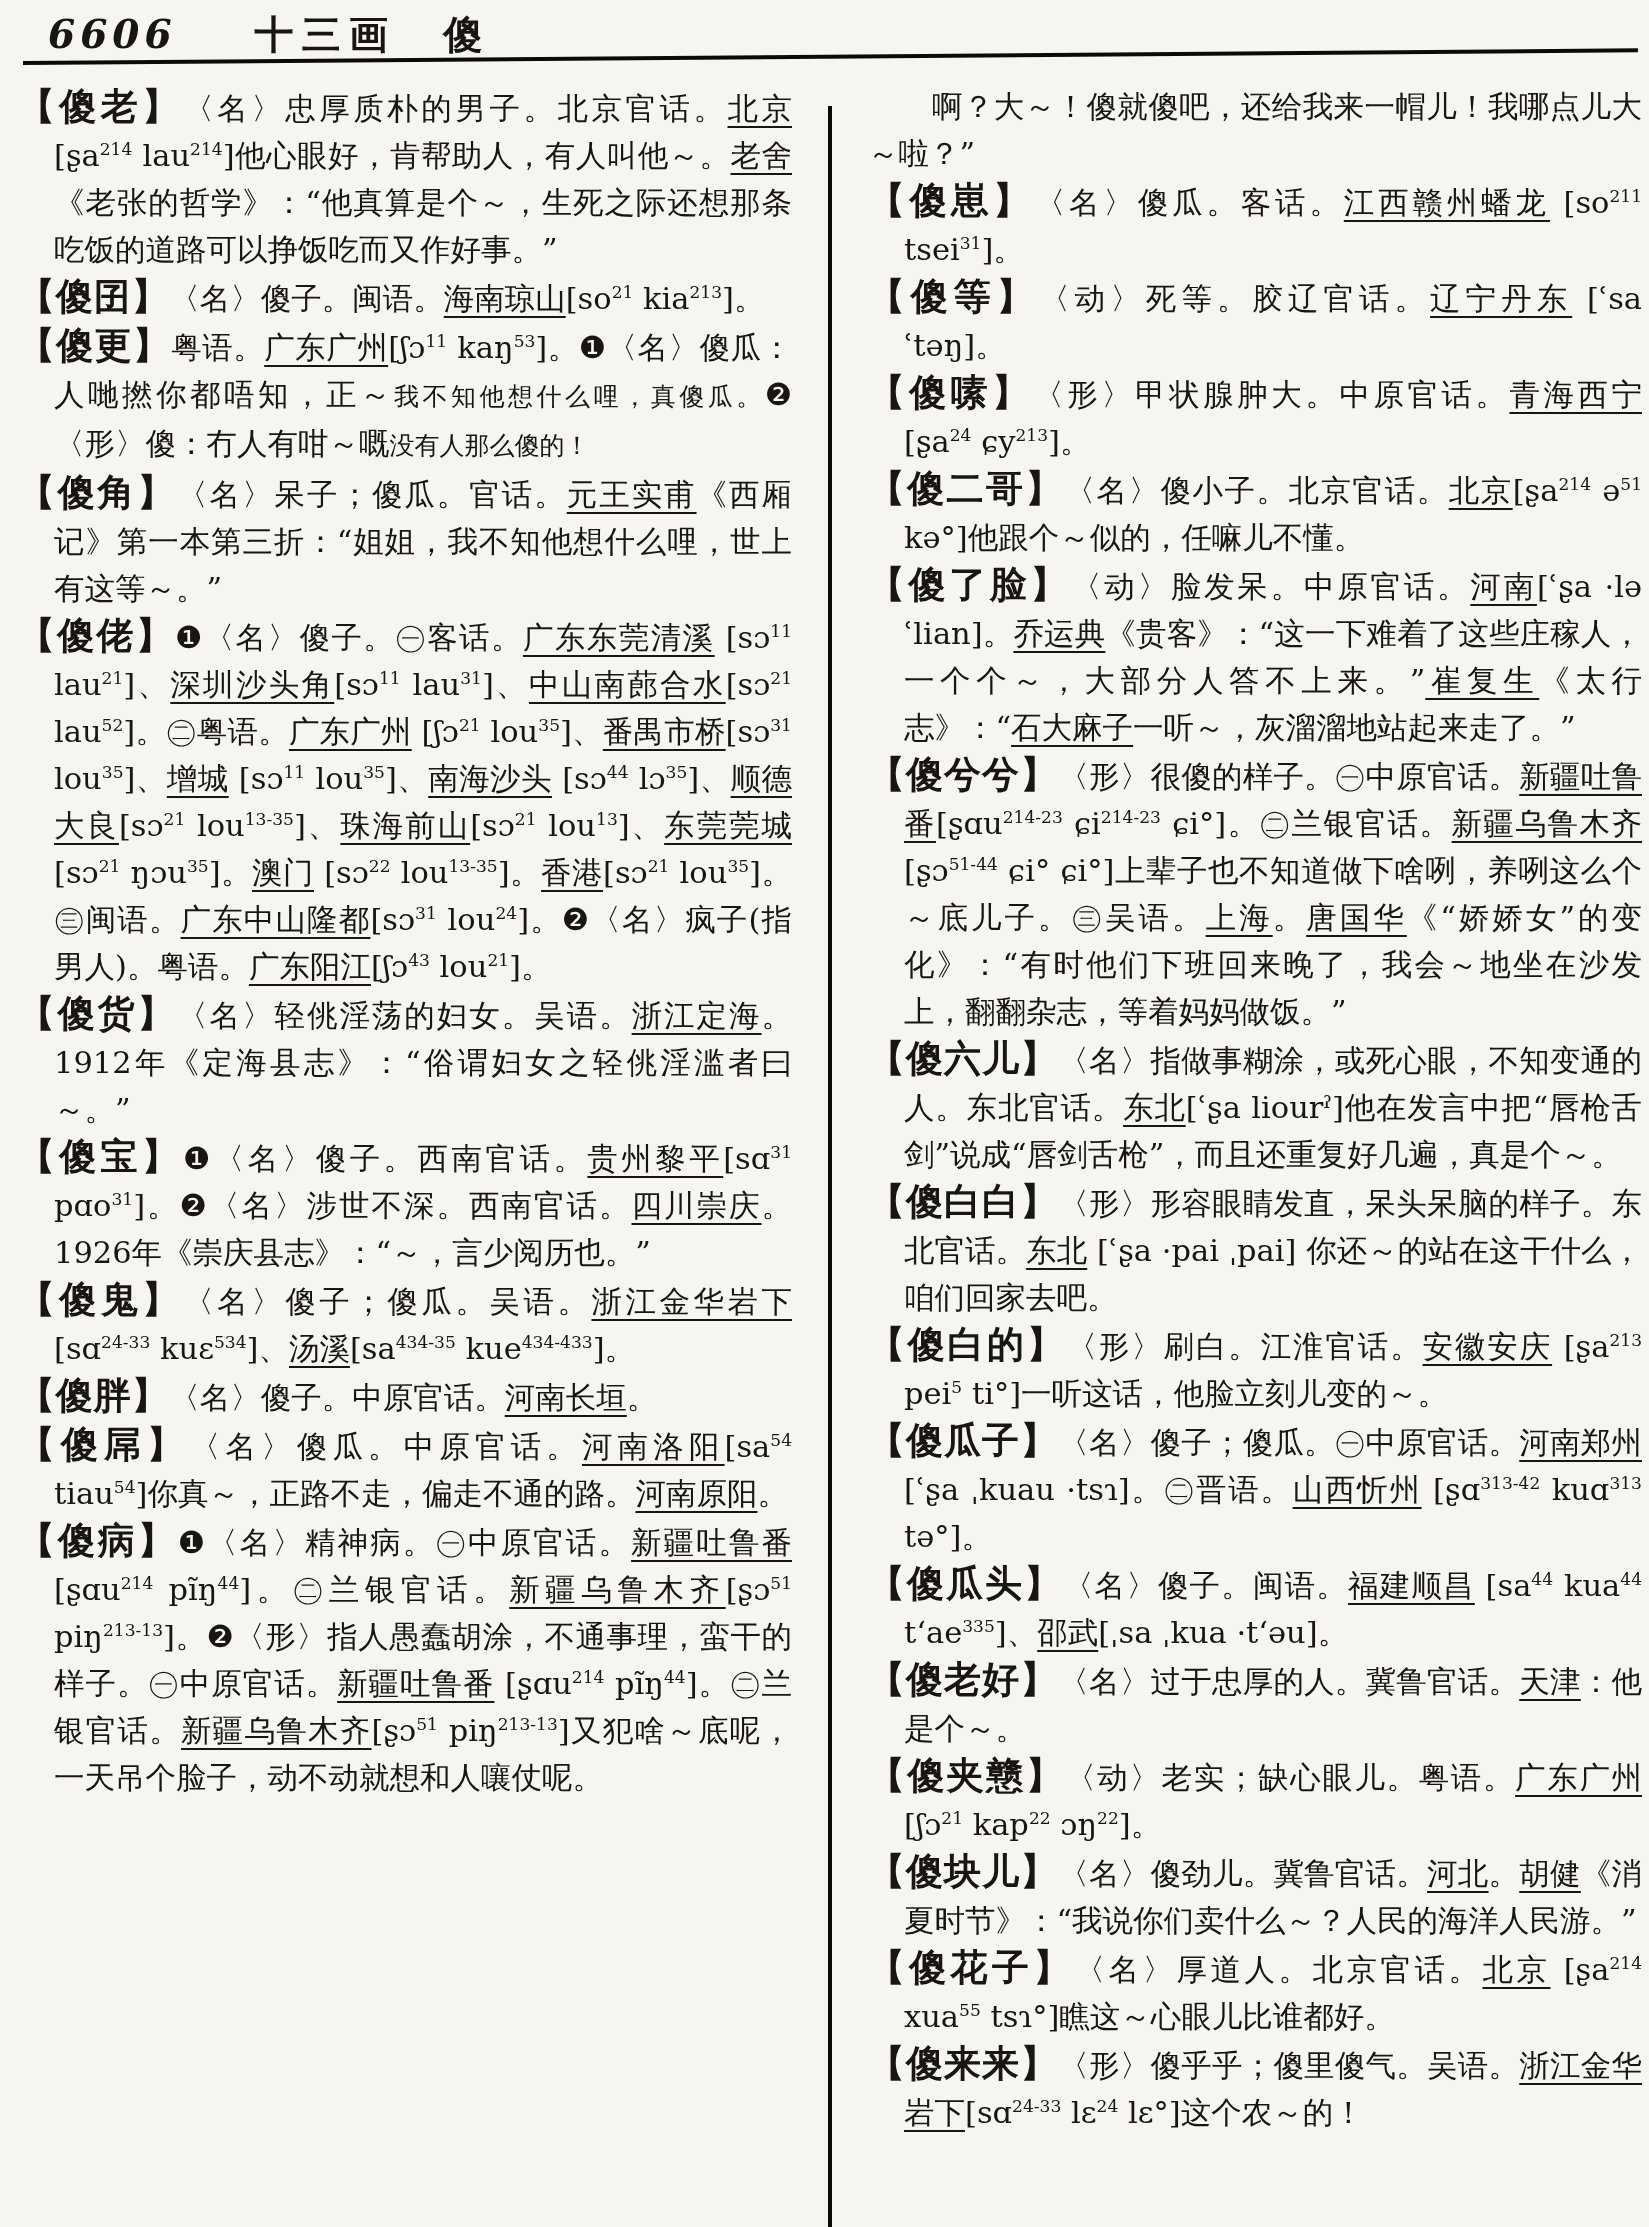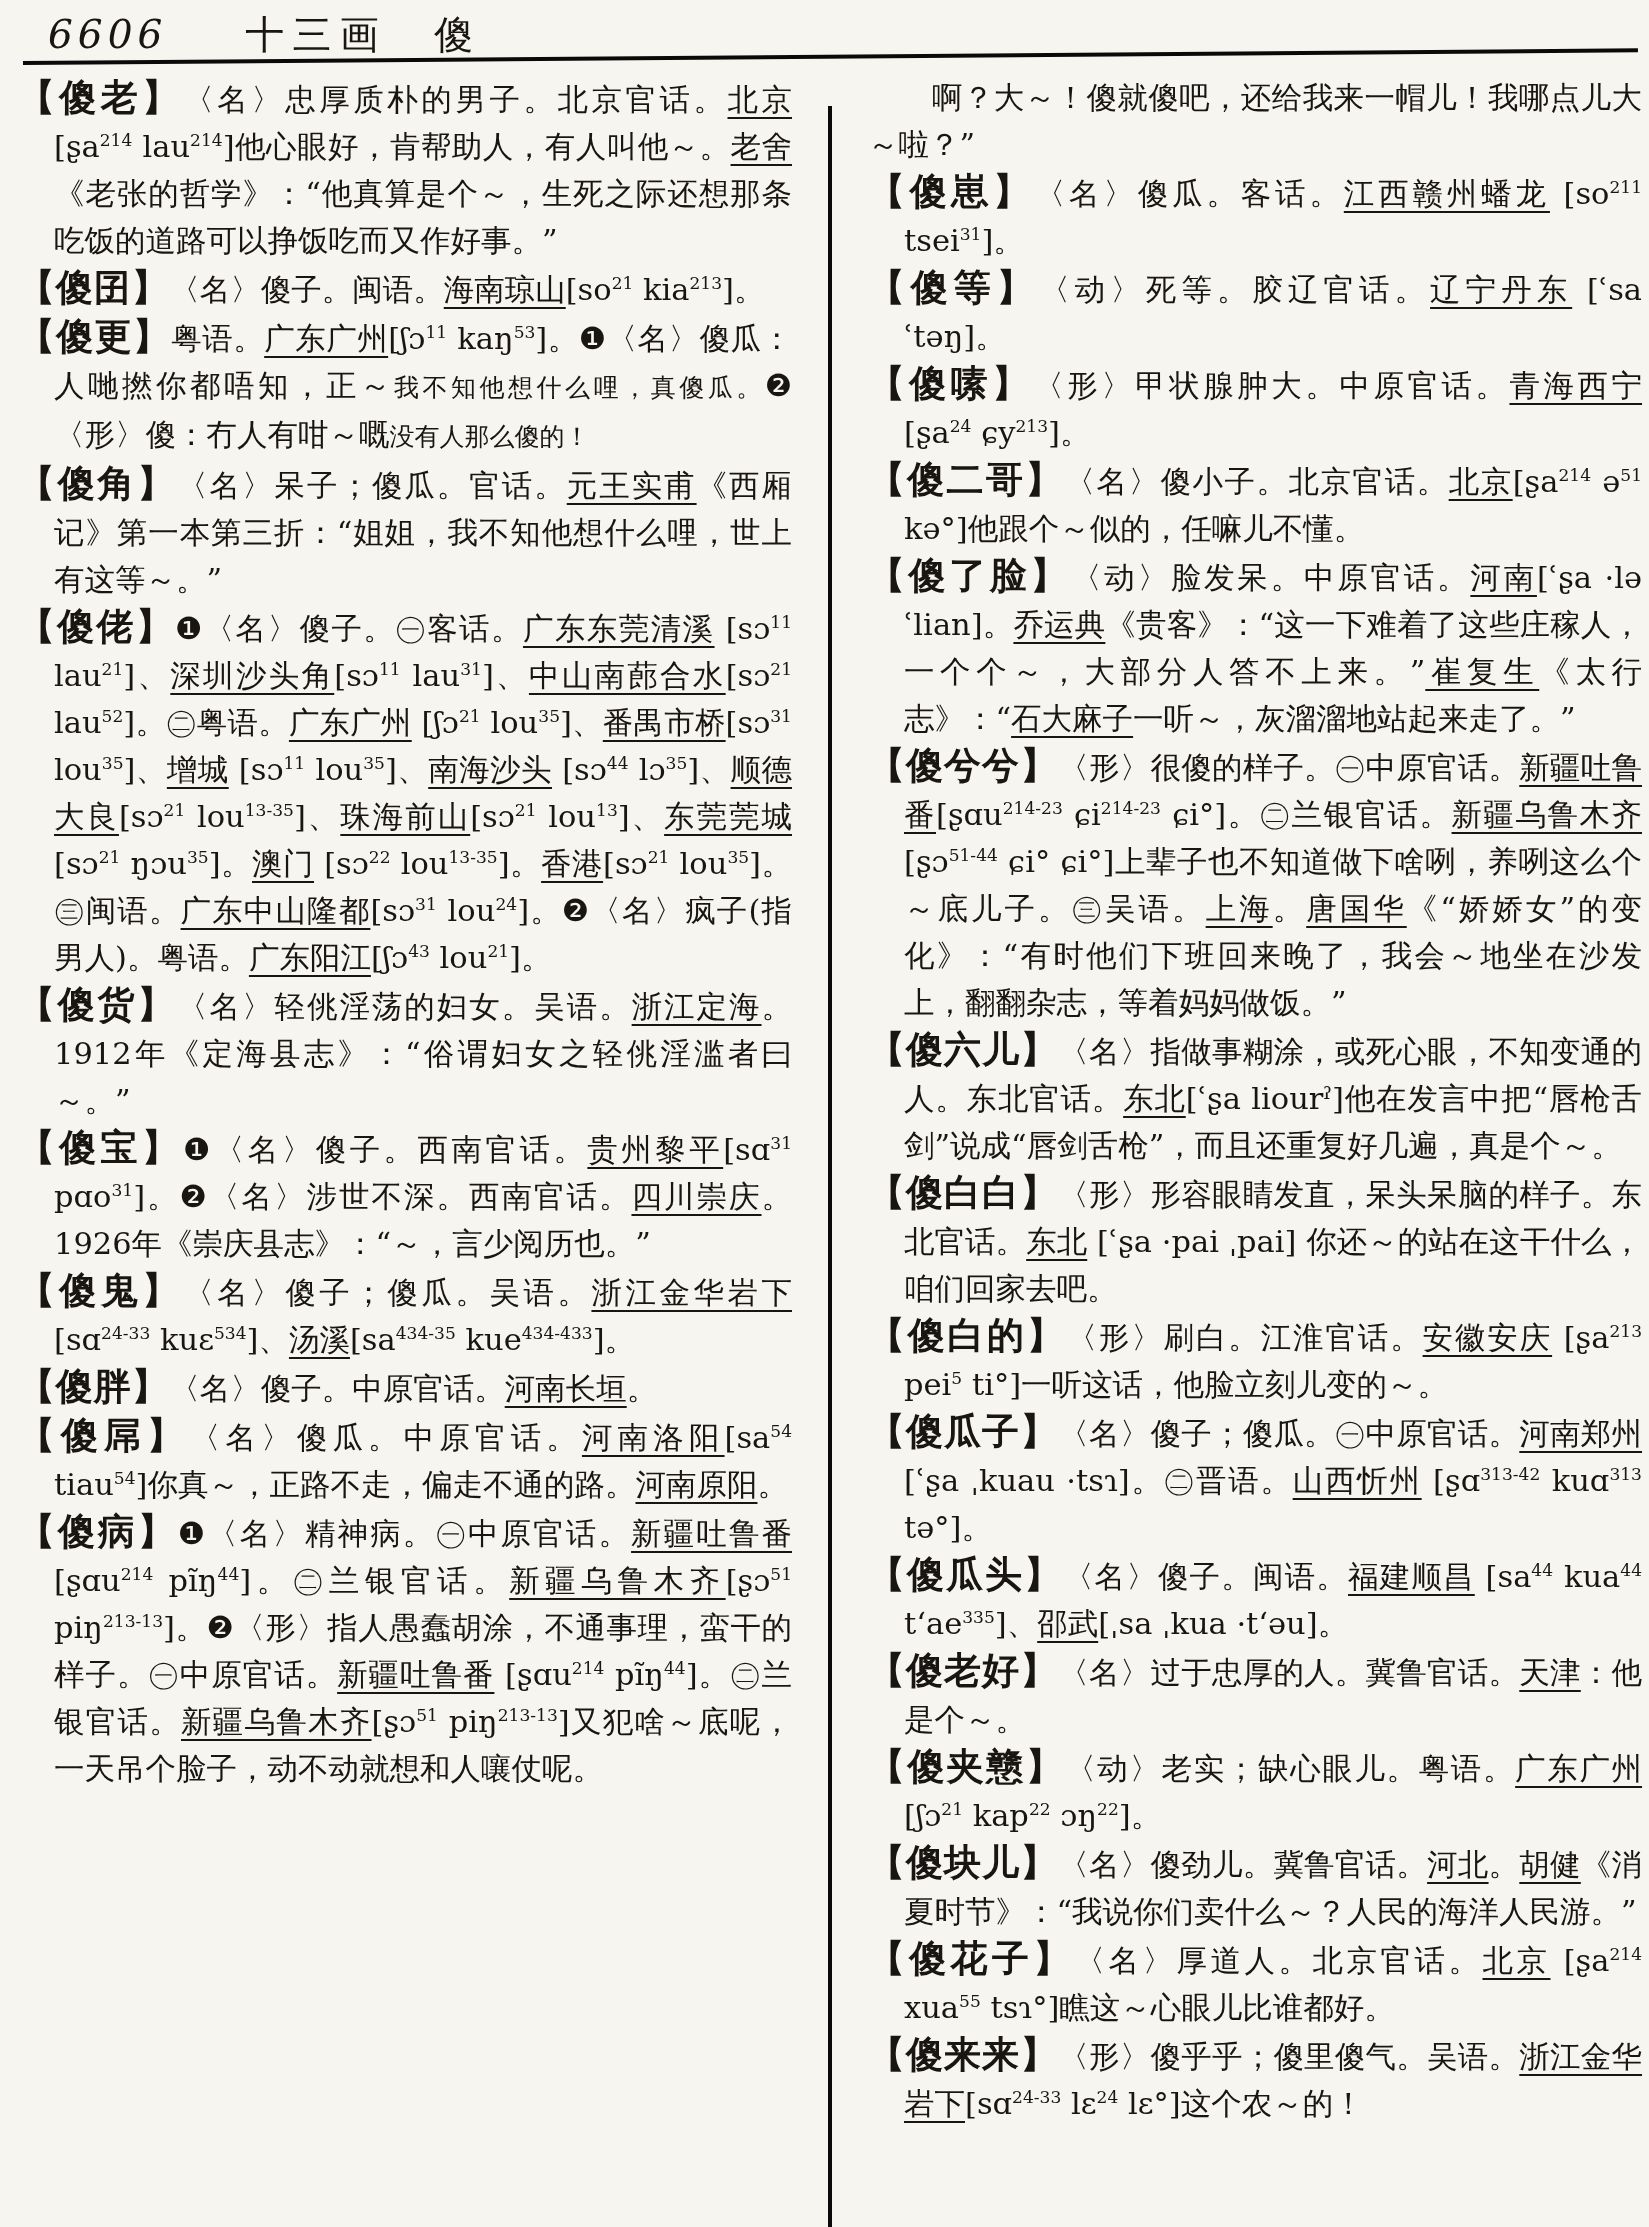--- a/index.html
+++ b/index.html
@@ -6,34 +6,34 @@
   body{
     width:1650px;height:2227px;
     background:#f7f5ef;
     color:#181512;
     font-family:"DejaVu Serif","Liberation Serif",serif;
     position:relative;overflow:hidden;
   }
   .page{position:absolute;inset:0;}
   .header{
     position:absolute;top:8.2px;left:48px;
-    font-size:39px;font-weight:normal;white-space:nowrap;
+    font-size:39px;font-weight:bold;white-space:nowrap;
   }
   .pageno{font-style:italic;letter-spacing:5px;}
   .section{margin-left:78px;letter-spacing:8.2px;}
   .rule{
     position:absolute;left:23px;top:61px;width:1615px;height:4.1px;
     background:#0a0a0a;transform:rotate(-0.45deg);transform-origin:left center;
   }
   .divider{
     position:absolute;left:828px;top:106px;bottom:0;width:4.1px;
     background:#0a0a0a;
   }
   .col{
-    position:absolute;top:74px;width:774px;
+    position:absolute;top:83px;width:774px;
     font-size:30.5px;line-height:47px;
     text-align:justify;text-justify:inter-ideograph;
   }
   #col-left{left:18px;}
   #col-right{left:868px;}
   p.entry{margin:0;padding-left:36px;text-indent:-36px;}
   p.entry.cont{padding-left:0;text-indent:64px;}
   .hw{
     font-weight:bold;font-size:37px;letter-spacing:0.8px;
     font-family:"DejaVu Serif","Liberation Serif",serif;

